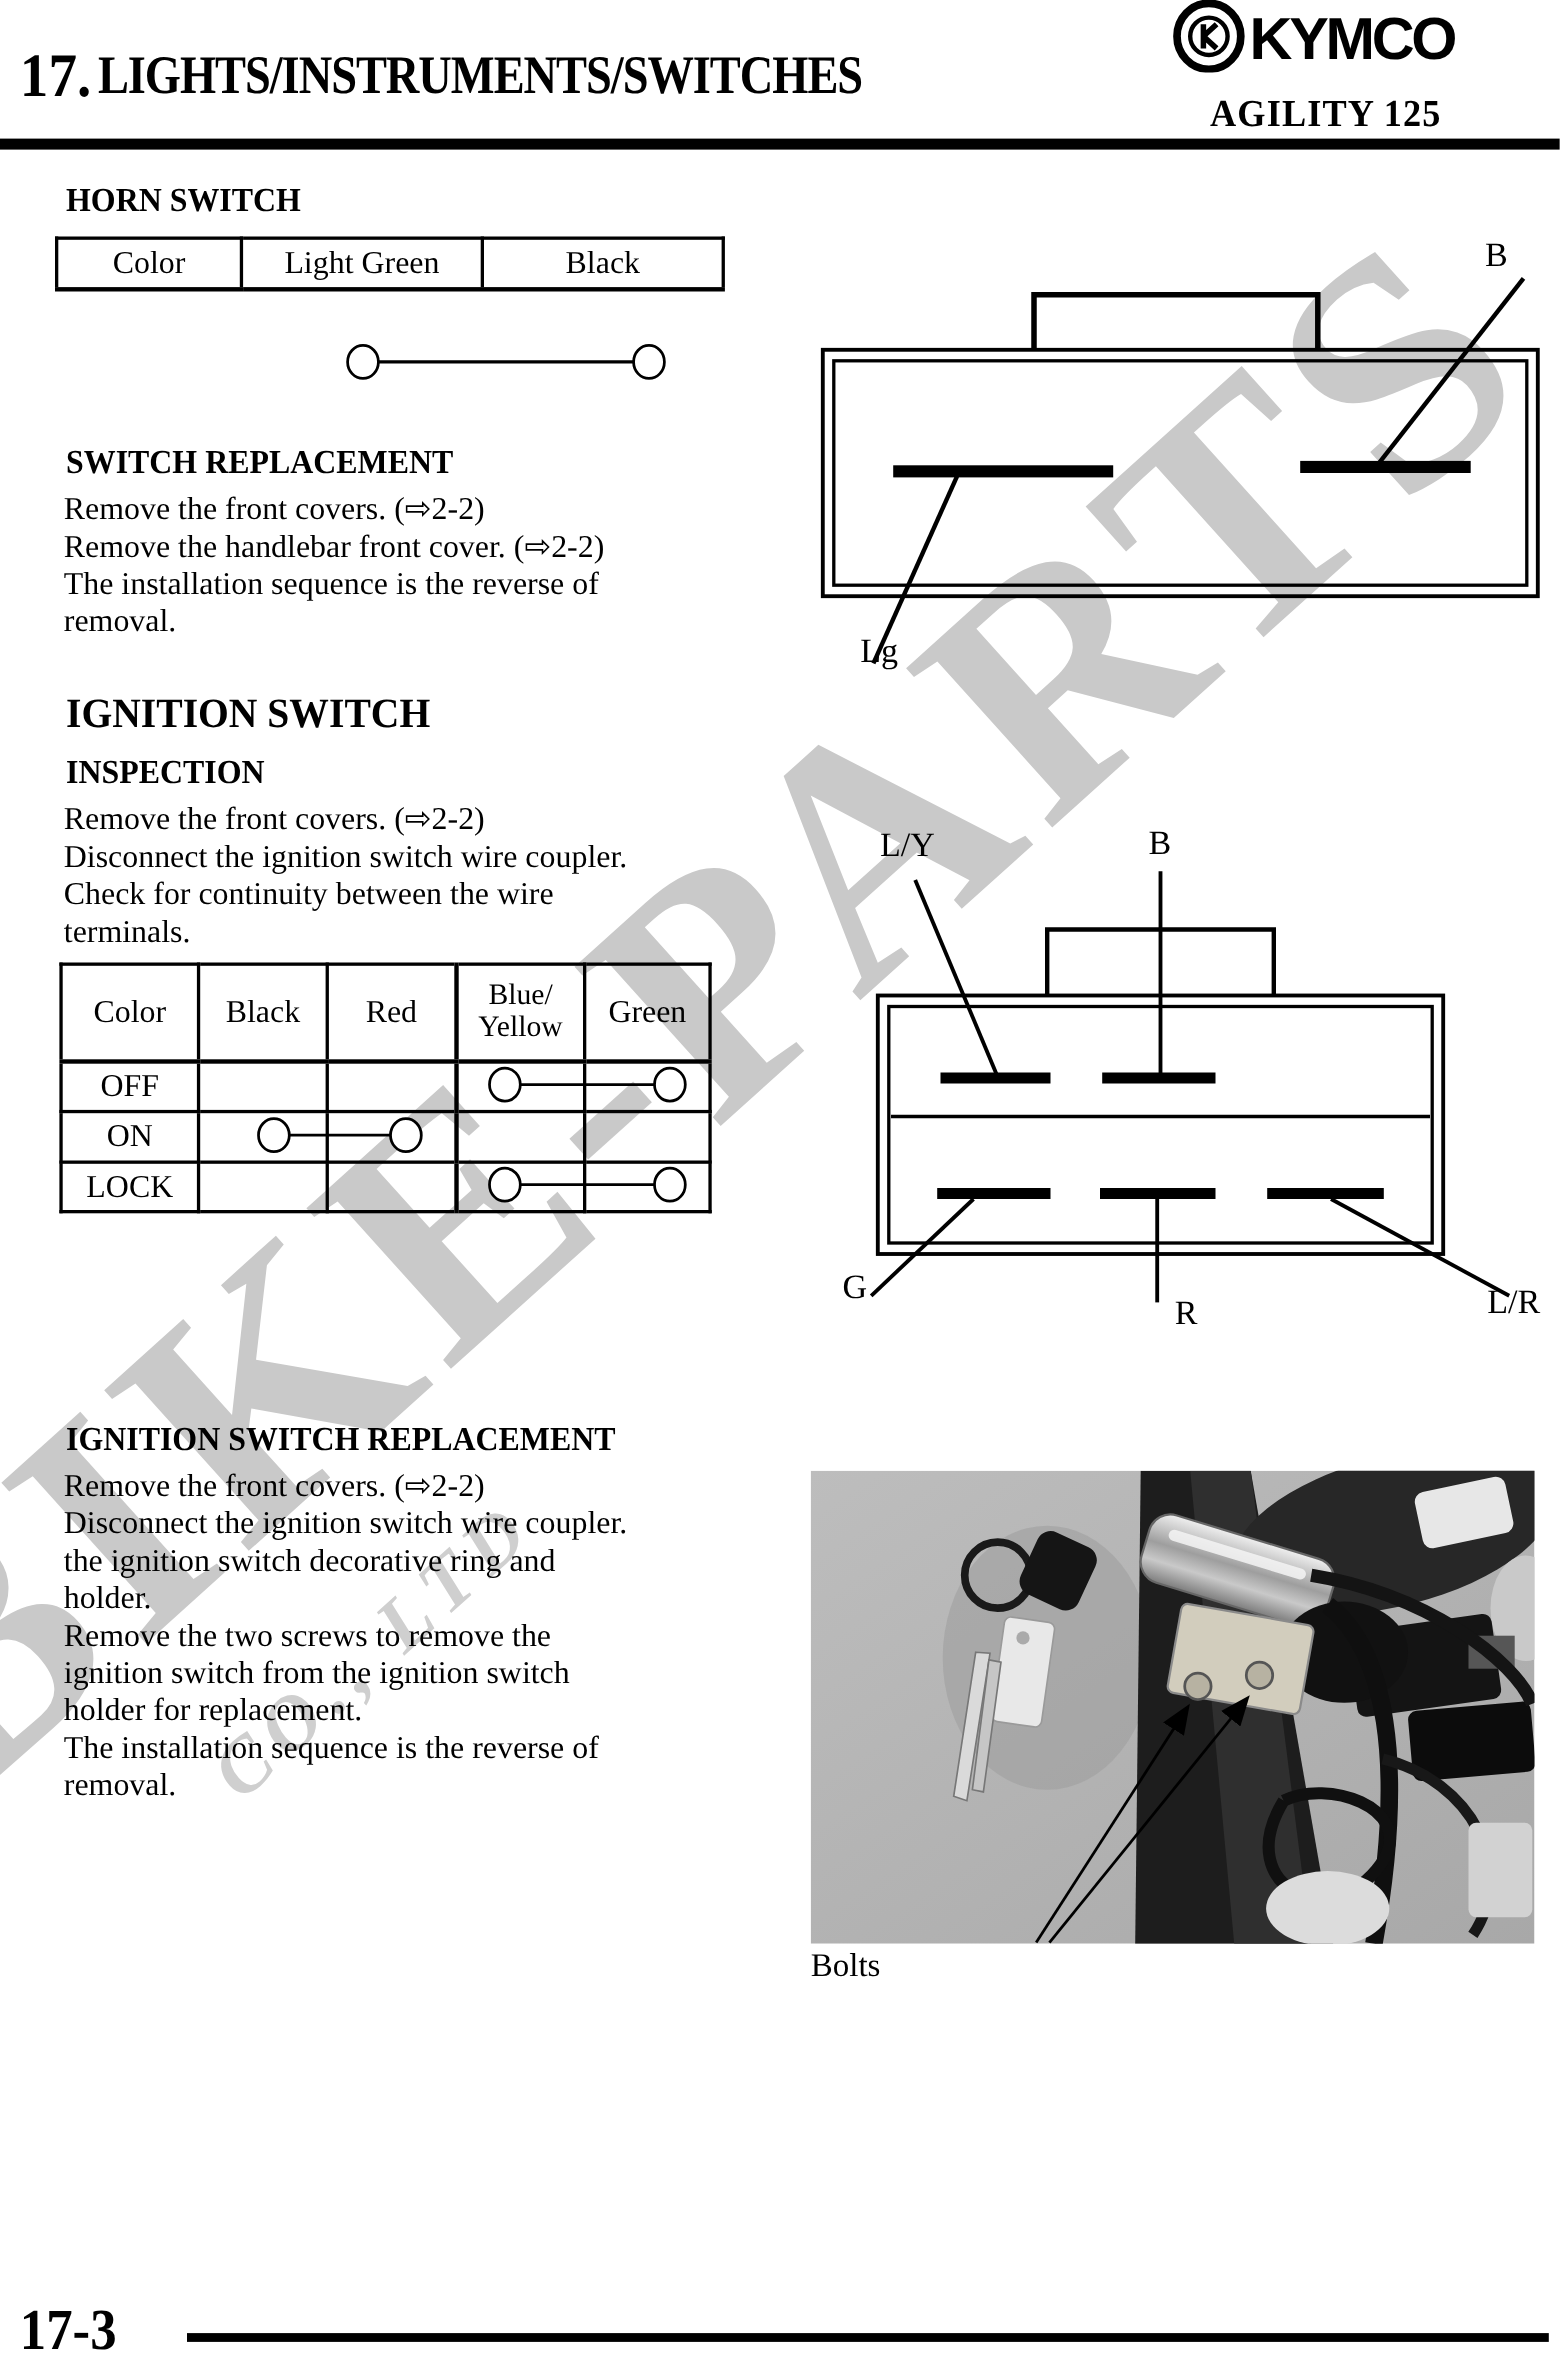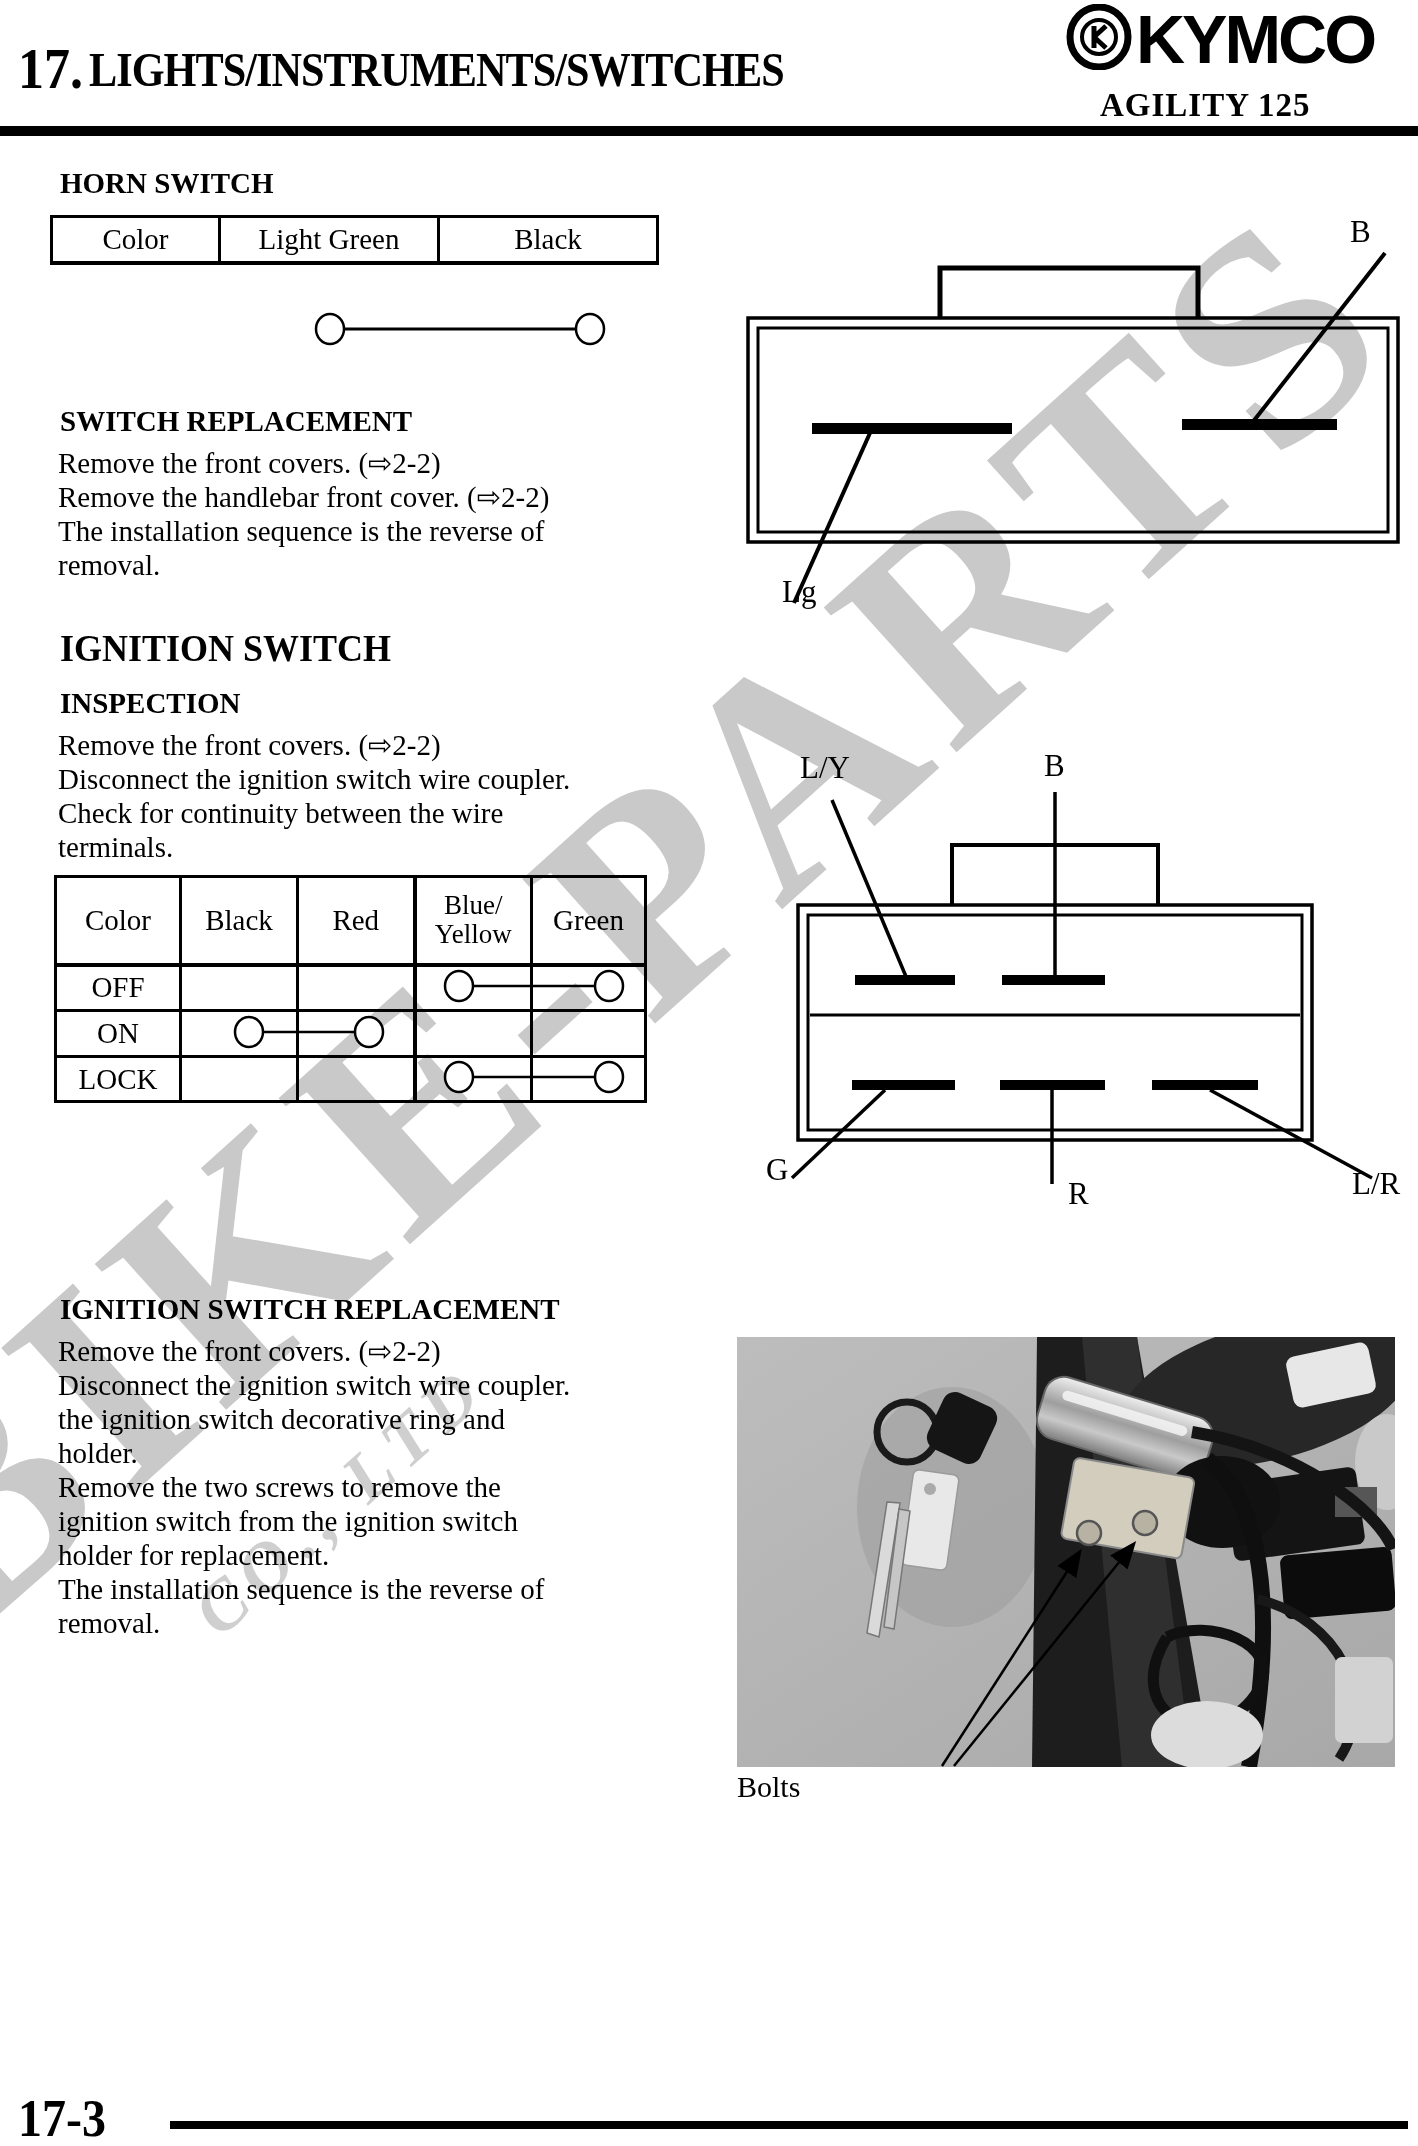--- a/index.html
+++ b/index.html
@@ -25,21 +25,21 @@
     font-size:70px; letter-spacing:10px; color:#cfcfcf;
     white-space:nowrap; pointer-events:none;
   }
   .z2 { z-index:2; }
 
   
   #chapter-line { left:18px; top:40px; white-space:nowrap; }
   #chapter-number { font-weight:bold; font-size:52px; display:inline-block; transform:scaleY(1.08); }
   #chapter-title  { font-weight:bold; font-size:44px; display:inline-block; transform:scaleX(0.96) scaleY(1.12); transform-origin:left bottom; letter-spacing:-1px; margin-left:6px;}
   #kymco-logo { left:1066px; top:0px; display:flex; align-items:center; }
-  #brand-name { font-family:"Liberation Sans",sans-serif; font-weight:bold; font-size:68px;
+  #brand-name { font-family:"Liberation Sans",sans-serif; font-weight:bold; font-size:54px;
                 letter-spacing:-3px; display:inline-block; transform:scaleY(1.0); margin-left:4px; }
   #model-name { left:1100px; top:86px; font-weight:bold; font-size:33px; letter-spacing:1px;
                 display:inline-block; transform:scaleY(1.05); }
   #header-rule { left:0; top:126px; width:1418px; height:10px; background:#000; }
 
   
   .h-small { font-weight:bold; font-size:29px; white-space:nowrap; transform:scaleY(1.05); transform-origin:left top;}
   .h-big   { font-weight:bold; font-size:36px; white-space:nowrap; transform:scaleY(1.05); transform-origin:left top;}
   .para { font-size:29px; line-height:34px; white-space:nowrap;
           font-family:"Liberation Serif","DejaVu Sans",serif; }

